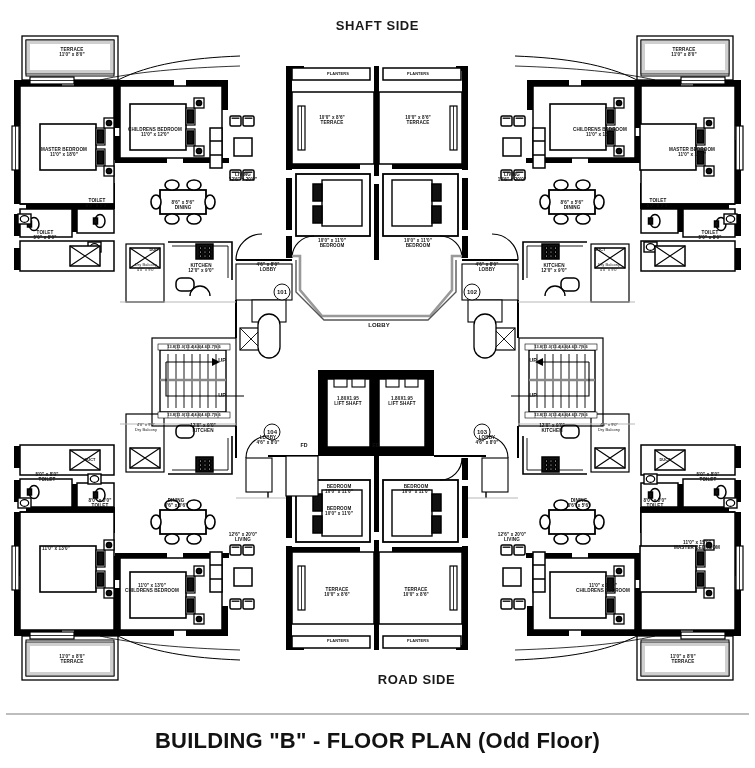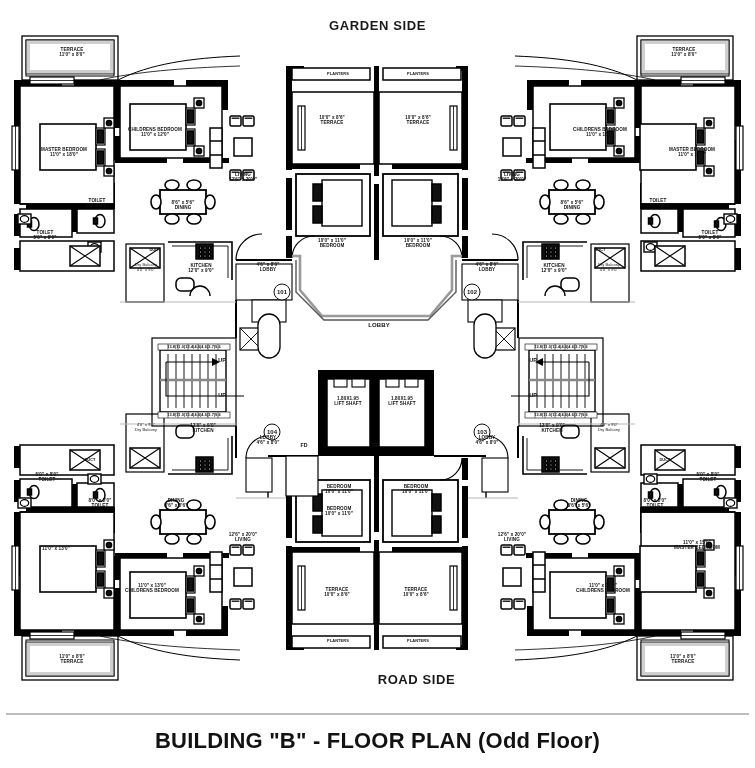--- a/index.html
+++ b/index.html
@@ -94,21 +94,21 @@
     font-weight: bold;
     color: #111;
     transform: translate(-50%, -50%);
   }
 </style>
 </head>
 <body>
 
 <div id="page">
 
-  <div class="side-label" id="garden-side">GARDEN SIDE</div>
+  <div class="side-label" id="garden-side">SHAFT SIDE</div>
 
   <div id="canvas">
     <svg width="755" height="660" viewBox="0 0 755 660" xmlns="http://www.w3.org/2000/svg">
       <defs>
         <g id="bed-unit">
           <rect x="0" y="0" width="56" height="46" fill="#fff" stroke="#000" stroke-width="1.6"></rect>
           <rect x="56" y="4" width="9" height="17" fill="#fff" stroke="#000" stroke-width="1.2"></rect>
           <rect x="56" y="25" width="9" height="17" fill="#fff" stroke="#000" stroke-width="1.2"></rect>
           <rect x="57.5" y="6" width="6" height="13" fill="#111"></rect>
           <rect x="57.5" y="27" width="6" height="13" fill="#111"></rect>

